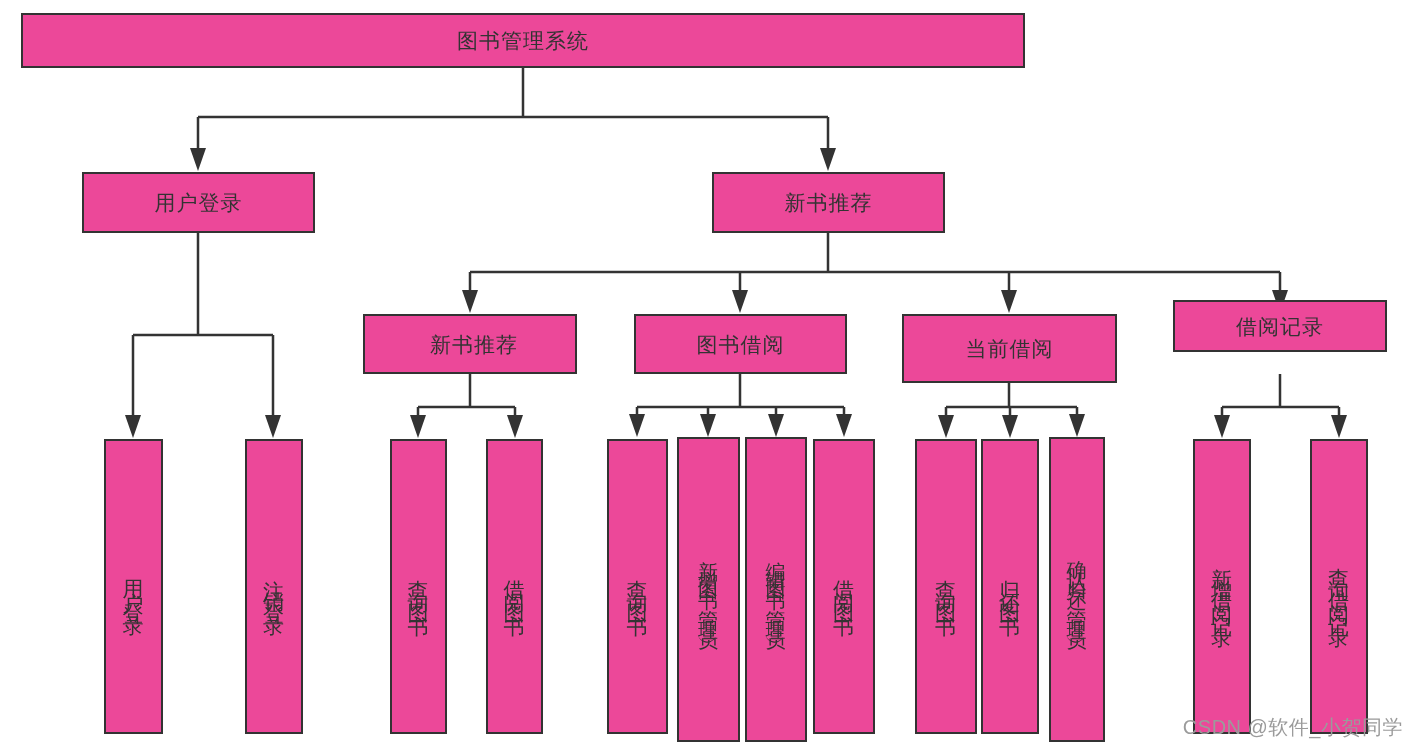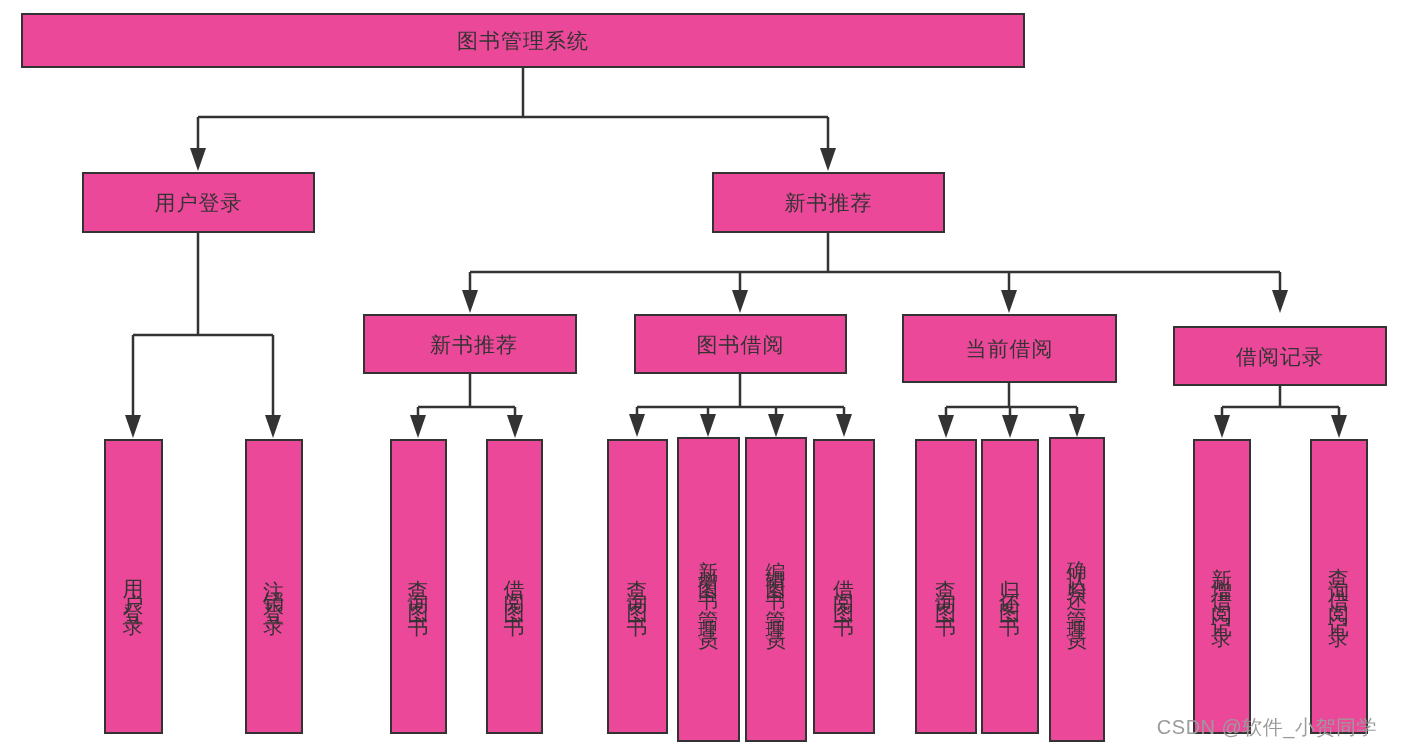--- a/index.html
+++ b/index.html
@@ -24,21 +24,21 @@
   }
   .vnode{
     writing-mode:vertical-rl;
     text-orientation:mixed;
     letter-spacing:12px;
     white-space:normal;
   }
   .vnode.dense{letter-spacing:10px;font-size:20px;}
   #watermark{
     position:absolute;
-    right:28px;top:714px;
+    right:2px;top:714px;
     font-size:20px;color:#9b9b9b;
     letter-spacing:0.5px;
     background:transparent;
   }
 </style>
 </head>
 <body>
 
 <div id="stage">
 
@@ -76,21 +76,21 @@
   </svg>
 
   <div class="node" style="left:21px;top:13px;width:1004px;height:55px;">图书管理系统</div>
 
   <div class="node" style="left:82px;top:172px;width:233px;height:61px;">用户登录</div>
   <div class="node" style="left:712px;top:172px;width:233px;height:61px;">新书推荐</div>
 
   <div class="node" style="left:363px;top:314px;width:214px;height:60px;padding-left:8px;">新书推荐</div>
   <div class="node" style="left:634px;top:314px;width:213px;height:60px;">图书借阅</div>
   <div class="node" style="left:902px;top:314px;width:215px;height:69px;">当前借阅</div>
-  <div class="node" style="left:1173px;top:326px;width:214px;height:60px;">借阅记录</div>
+  <div class="node" style="left:1173px;top:300px;width:214px;height:52px;">借阅记录</div>
 
   <div class="node vnode" style="left:104px;top:439px;width:59px;height:295px;">用户登录</div>
   <div class="node vnode" style="left:245px;top:439px;width:58px;height:295px;">注销登录</div>
   <div class="node vnode" style="left:390px;top:439px;width:57px;height:295px;">查询图书</div>
   <div class="node vnode" style="left:486px;top:439px;width:57px;height:295px;">借阅图书</div>
   <div class="node vnode" style="left:607px;top:439px;width:61px;height:295px;">查询图书</div>
   <div class="node vnode dense" style="left:677px;top:437px;width:63px;height:305px;">新增图书（管理员）</div>
   <div class="node vnode dense" style="left:745px;top:437px;width:62px;height:305px;">编辑图书（管理员）</div>
   <div class="node vnode" style="left:813px;top:439px;width:62px;height:295px;">借阅图书</div>
   <div class="node vnode" style="left:915px;top:439px;width:62px;height:295px;">查询图书</div>

